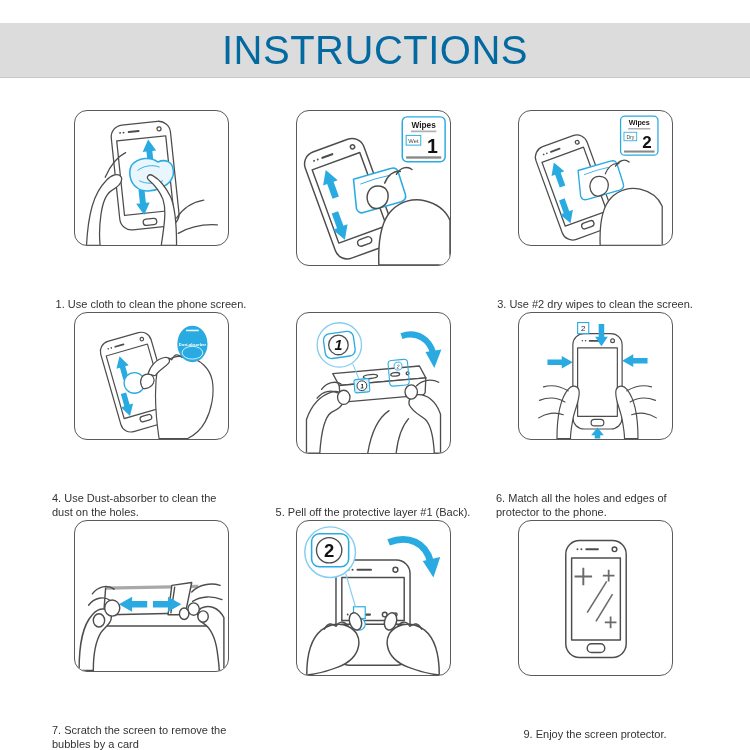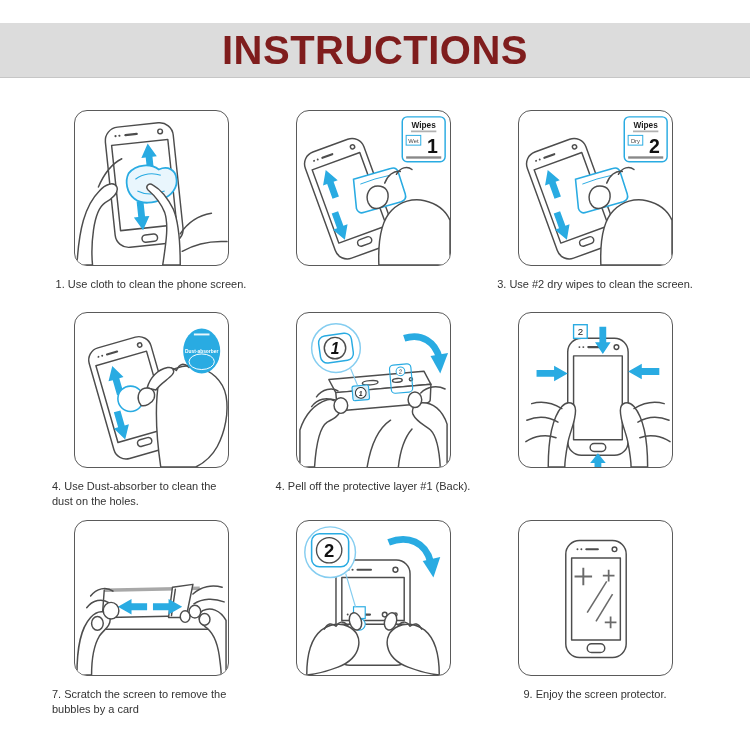--- a/index.html
+++ b/index.html
@@ -1,23 +1,23 @@
 <!DOCTYPE html>
 <html><head>
 <meta charset="utf-8">
 <style>
   html,body{margin:0;padding:0;background:#ffffff;}
   .sheet{position:relative;width:750px;height:750px;background:#ffffff;overflow:hidden;
          font-family:"Liberation Sans",sans-serif;}
   .header-band{position:absolute;top:23px;left:0;width:750px;height:54px;background:#dcdcdc;
                border-bottom:1px solid #c6c6c6;display:flex;align-items:center;justify-content:center;}
-  .page-title{font-size:40px;font-weight:bold;color:#7f1d1d;letter-spacing:0.5px;}
+  .page-title{font-size:40px;font-weight:normal;color:#0369a1;letter-spacing:0.5px;}
   .grid{position:absolute;left:40px;top:110px;width:666px;display:grid;
         grid-template-columns:222px 222px 222px;grid-template-rows:202px 208px 232px;}
-  .cell{display:flex;flex-direction:column;align-items:center;}
+  .cell{display:flex;flex-direction:column;align-items:center;gap:40px;}
   .panel{width:155px;height:156px;border:1.6px solid #5a5a5a;border-radius:13px;
          box-sizing:border-box;background:#fff;overflow:hidden;}
   .panel svg{display:block;width:100%;height:100%;}
   .caption{margin-top:11px;width:100%;padding:0 12px;box-sizing:border-box;
            font-size:11px;line-height:1.34;color:#333333;text-align:left;}
   .caption.center{text-align:center;padding:0 2px;}
   .caption.wide-gap{line-height:1.62;}
   .cap-line.nowrap{white-space:nowrap;}
   .ink{stroke:#4d4d4d;stroke-width:1.5;fill:none;stroke-linecap:round;stroke-linejoin:round;}
   .fillw{fill:#ffffff;}
@@ -225,21 +225,21 @@
             <text x="39" y="42" font-size="16" font-style="italic" font-weight="bold" fill="#111111" text-anchor="middle">1</text>
             <path d="M55,57 L62,74" stroke="#85cdf0" stroke-width="1.2"></path>
           </g>
           <g>
             <path d="M110,26 C128,20 142,30 146,46" stroke="#29abe2" stroke-width="7" fill="none"></path>
             <polygon points="137,44 155,41 147,62" fill="#29abe2"></polygon>
           </g>
         </svg>
       </div>
       <div class="caption center">
-        <div class="cap-line nowrap">4. Pell off the protective layer #1 (Back).</div>
+        <div class="cap-line nowrap">5. Pell off the protective layer #1 (Back).</div>
       </div>
     </div>
 
     <div class="cell">
       <div class="panel">
         <svg viewBox="0 0 157 158">
           <g>
             <rect class="ink fillw" x="50" y="26" width="62" height="120" rx="14"></rect>
             <rect class="ink" x="56" y="44" width="50" height="86" stroke-width="1.3"></rect>
             <circle cx="62" cy="35" r="1" fill="#4d4d4d"></circle>
@@ -262,20 +262,24 @@
             <path class="ink fillw" d="M132,158 C132,130 128,108 118,96 C112,89 104,92 104,100 C104,112 110,122 112,134 C114,145 115,152 115,158 Z"></path>
             <path class="ink" d="M118,98 C128,92 139,90 149,93"></path>
             <path class="ink" d="M122,112 C132,106 144,106 154,110"></path>
             <path class="ink" d="M124,128 C134,124 146,126 155,132"></path>
           </g>
           <g>
             <rect x="56" y="12" width="14" height="14" fill="#ffffff" stroke="#29abe2" stroke-width="1.4"></rect>
             <text x="63" y="22.5" font-size="10" fill="#222222" text-anchor="middle">2</text>
           </g>
         </svg>
+      </div>
+      <div class="caption">
+        <div class="cap-line">6. Match all the holes and edges of</div>
+        <div class="cap-line">protector to the phone.</div>
       </div>
     </div>
 
     <div class="cell">
       <div class="panel">
         <svg viewBox="0 0 157 158">
           <g>
             <path d="M30,71 L128,69" stroke="#a8a8a8" stroke-width="3.5"></path>
             <path class="ink" d="M30,71 L28,98" stroke-width="1.2"></path>
             <path class="ink fillw" d="M22,110 Q22,99 34,99 L132,97 Q144,97 144,107 L144,111 L22,111 Z" stroke-width="1.4"></path>

